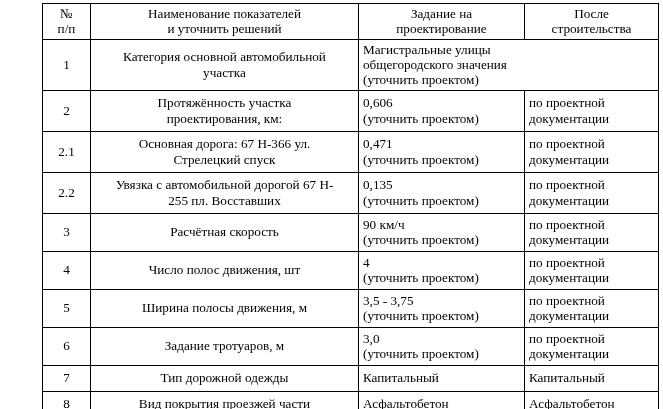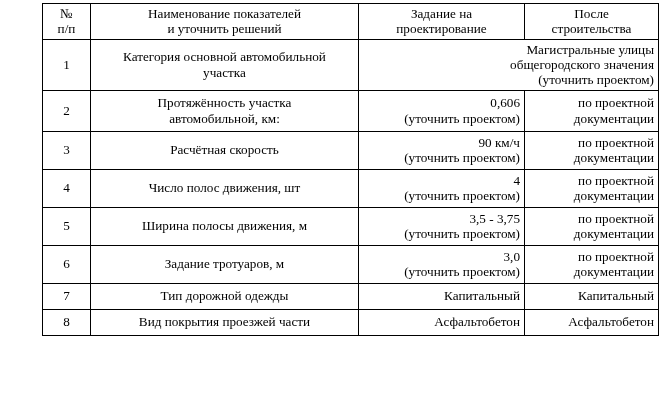--- a/index.html
+++ b/index.html
@@ -41,22 +41,22 @@
 
   .hdr td {
     text-align: center;
     padding-top: 4px;
     padding-bottom: 4px;
   }
   .hdr .l1, .hdr .l2 { display: block; }
 
   .num-cell { text-align: center; }
   .name-cell { text-align: center; padding-left: 7px; }
-  .task-cell { text-align: right; font-family: Liberation Serif, serif; }
-  .after-cell { text-align: right; }
+  .task-cell { text-align: left; font-family: Liberation Serif, serif; }
+  .after-cell { text-align: left; }
 
   .sub { display: block; }
 
   .row-h-1 td { height: 44px; }
   .row-h-2 td { height: 36px; }
   .row-h-3 td { height: 36px; }
   .row-h-4 td { height: 36px; }
   .row-h-5 td { height: 33px; }
   .row-h-6 td { height: 33px; }
   .row-h-7 td { height: 33px; }
@@ -103,24 +103,54 @@
           <td class="task-cell" colspan="2">
             <span class="sub">Магистральные улицы</span>
             <span class="sub">общегородского значения</span>
             <span class="sub">(уточнить проектом)</span>
           </td>
         </tr>
         <tr class="row-h-2">
           <td class="num-cell">2</td>
           <td class="name-cell">
             <span class="sub">Протяжённость участка</span>
-            <span class="sub">автомобильной, км:</span>
+            <span class="sub">проектирования, км:</span>
           </td>
           <td class="task-cell">
             <span class="sub">0,606</span>
+            <span class="sub">(уточнить проектом)</span>
+          </td>
+          <td class="after-cell">
+            <span class="sub">по проектной</span>
+            <span class="sub">документации</span>
+          </td>
+        </tr>
+        <tr class="row-h-3">
+          <td class="num-cell">2.1</td>
+          <td class="name-cell">
+            <span class="sub">Основная дорога: 67 Н-366 ул.</span>
+            <span class="sub">Стрелецкий спуск</span>
+          </td>
+          <td class="task-cell">
+            <span class="sub">0,471</span>
+            <span class="sub">(уточнить проектом)</span>
+          </td>
+          <td class="after-cell">
+            <span class="sub">по проектной</span>
+            <span class="sub">документации</span>
+          </td>
+        </tr>
+        <tr class="row-h-4">
+          <td class="num-cell">2.2</td>
+          <td class="name-cell">
+            <span class="sub">Увязка с автомобильной дорогой 67 Н-</span>
+            <span class="sub">255 пл. Восставших</span>
+          </td>
+          <td class="task-cell">
+            <span class="sub">0,135</span>
             <span class="sub">(уточнить проектом)</span>
           </td>
           <td class="after-cell">
             <span class="sub">по проектной</span>
             <span class="sub">документации</span>
           </td>
         </tr>
         <tr class="row-h-5">
           <td class="num-cell">3</td>
           <td class="name-cell">

